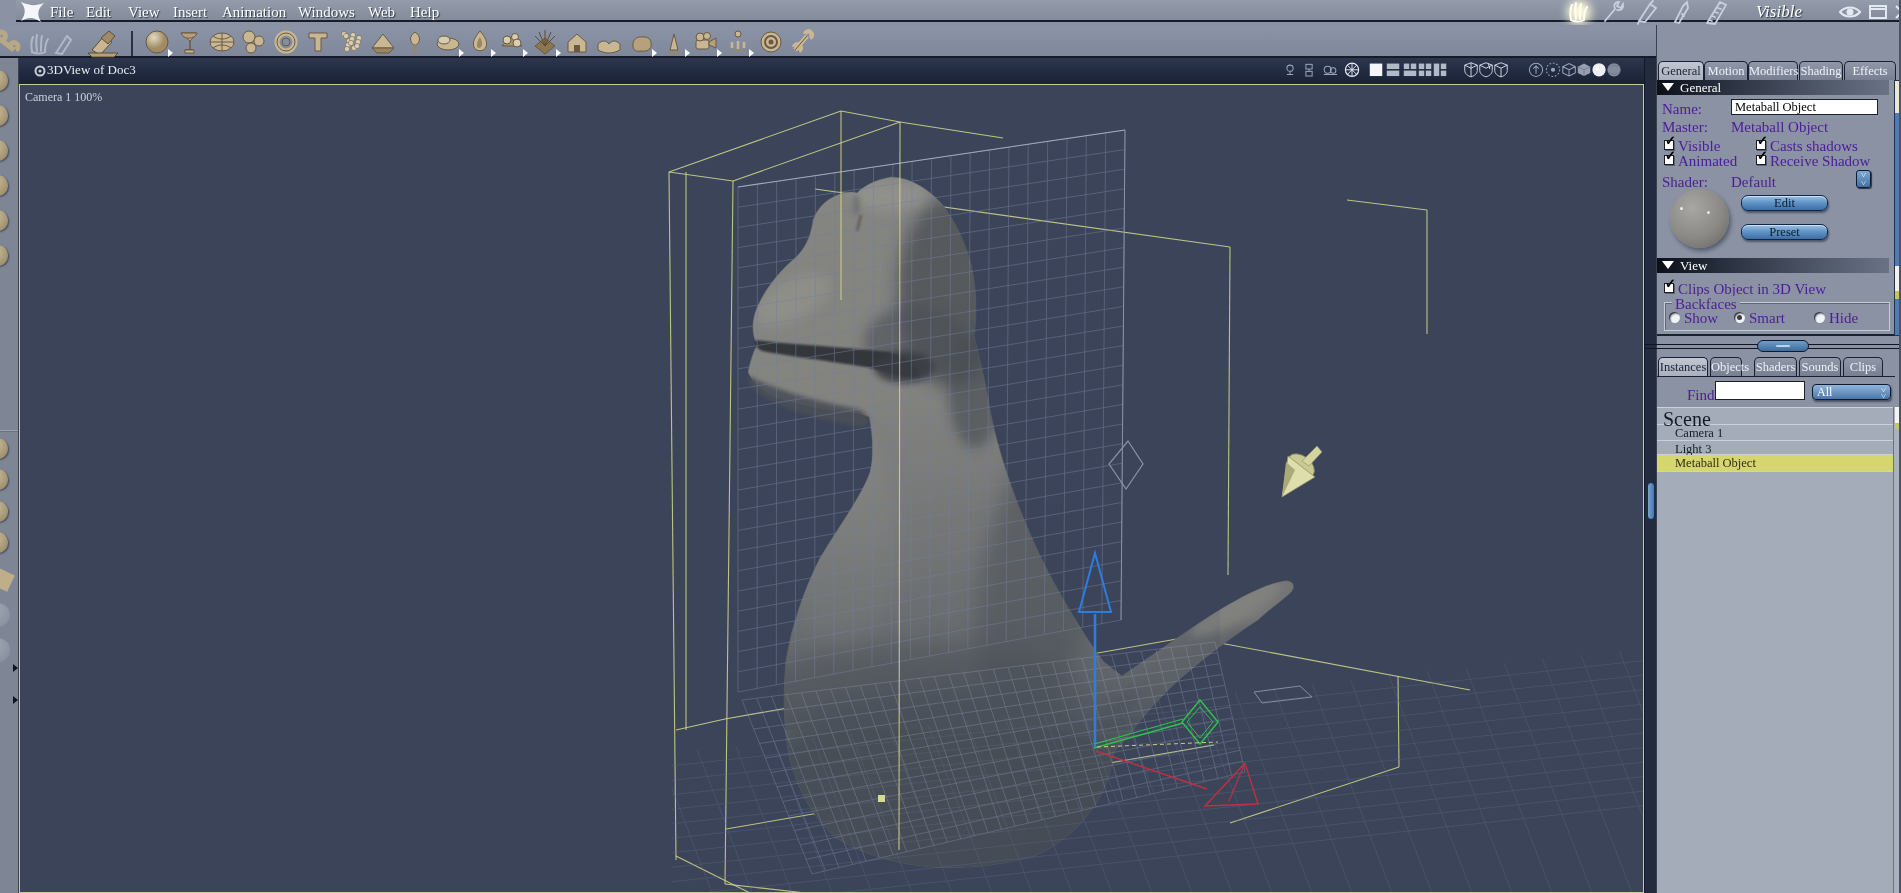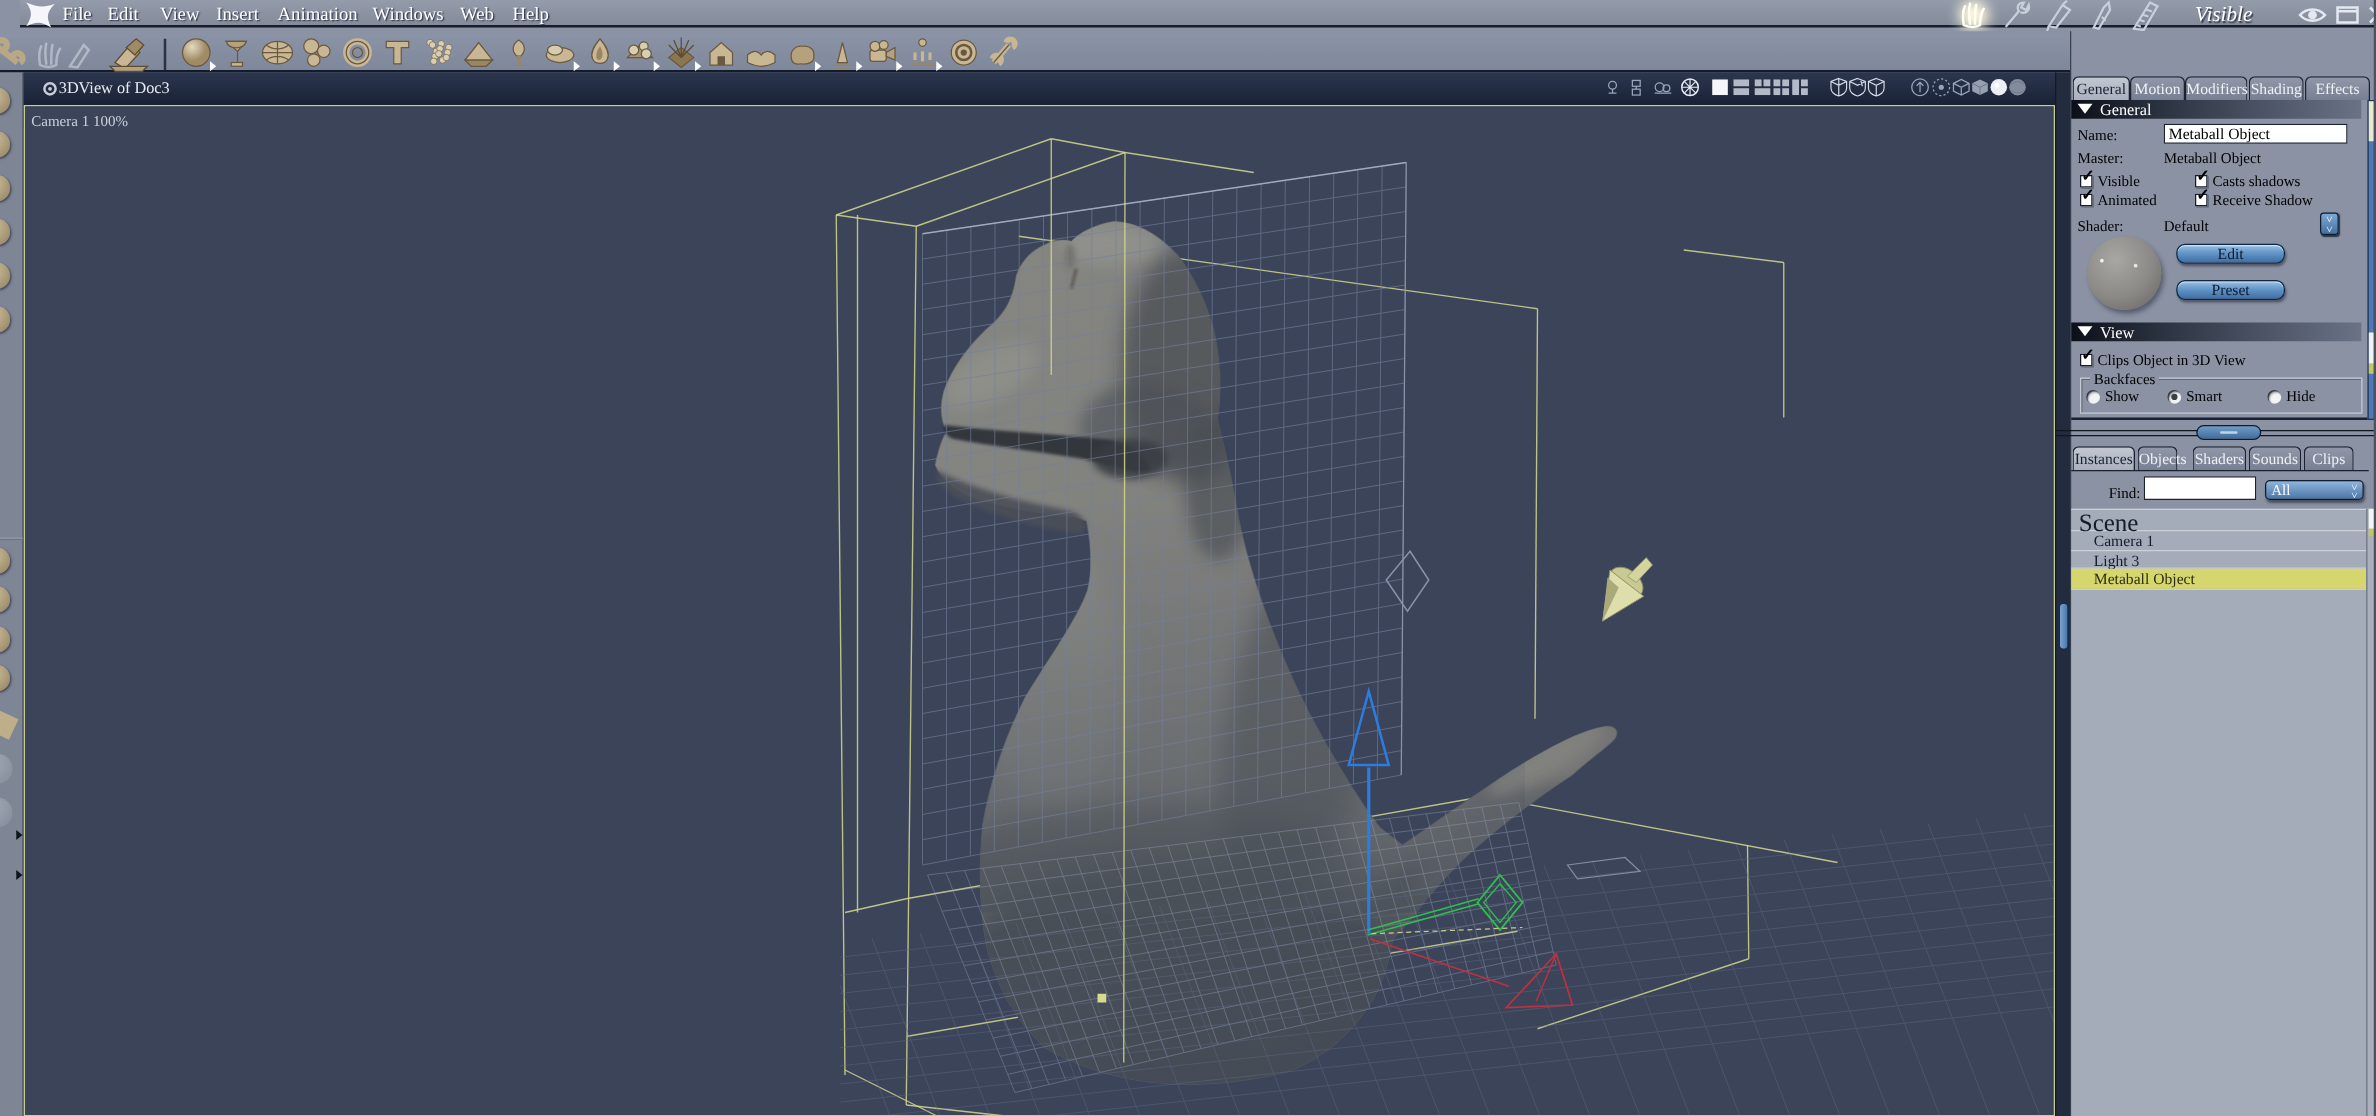--- a/index.html
+++ b/index.html
@@ -11,21 +11,21 @@
 #viewport{position:absolute;left:19px;top:58px;width:1625px;height:835px;background:#3b4459}
 #vtitle{position:absolute;left:0;top:0;width:1625px;height:44px;background:linear-gradient(#2c364e,#1a2336 55%,#141d2f);color:#e8ebf2;font-size:13px}
 #vborder{position:absolute;left:0;top:26px;width:1625px;height:809px;border:1px solid #c8cc96;z-index:5;pointer-events:none}
 #vscroll{position:absolute;left:1644px;top:58px;width:12px;height:835px;background:#232b3e;border-left:1px solid #11182a}
 #vthumb{position:absolute;left:2px;top:424px;width:8px;height:38px;background:linear-gradient(90deg,#7ba2cc,#4a77ad);border:1px solid #14304f;border-radius:4px}
 #rpanel{position:absolute;left:1656px;top:25px;width:245px;height:868px;background:#8a92a4;border-left:1px solid #39414f}
 .tab{position:absolute;height:19px;border:1px solid #1a2231;border-bottom:none;border-radius:5px 5px 0 0;background:linear-gradient(#8f97a8,#777f92);color:#eef1f6;font-size:12.5px;text-align:center;padding-top:2px}
 .tab.act{background:linear-gradient(#c2c7d1,#aab0bd);color:#1a2334}
 .shead{position:absolute;left:0;width:232px;height:15px;background:linear-gradient(90deg,#0b0f18,#2f3746 35%,#6a7386);color:#fff;font-size:13px;line-height:15px}
 .shead .arr{display:inline-block;width:0;height:0;border-left:6px solid transparent;border-right:6px solid transparent;border-top:8px solid #fff;margin:3px 6px 0 5px;vertical-align:top}
-.lbl{position:absolute;font-size:12px;color:#000000}
+.lbl{position:absolute;font-size:15px;color:#4c1d95}
 .cb{position:absolute;width:10px;height:10px;background:#fff;border:1px solid #161c28;box-shadow:1px 1px 0 #5a6274}
 .ck{position:absolute;font-size:13px;font-weight:bold;color:#000;line-height:10px}
 .btn{position:absolute;background:linear-gradient(#9cc0e4,#6396c8 45%,#3d6da5);border:1px solid #0e2844;border-radius:7px;color:#0c1c30;font-size:12.5px;text-align:center;box-shadow:inset 0 1px 0 #cfe2f2, 1px 2px 2px rgba(10,16,28,.45)}
 .radio{position:absolute;width:11px;height:11px;border-radius:50%;background:radial-gradient(circle at 65% 70%,#f2f3f5 40%,#8a8f99 75%,#42474f);box-shadow:inset 1px 1px 1px #30343c}
 </style></head><body>
 <div id="menubar">
     <svg width="30" height="25" style="position:absolute;left:1px;top:0">
       <path d="M4,2 C14,6 18,6 27,3 C20,10 20,14 24,22 C16,17 12,17 4,21 C9,13 9,9 4,2 Z" fill="#f4f6fa"></path>
     </svg>
     <span class="mi" style="left:34px">File</span>

